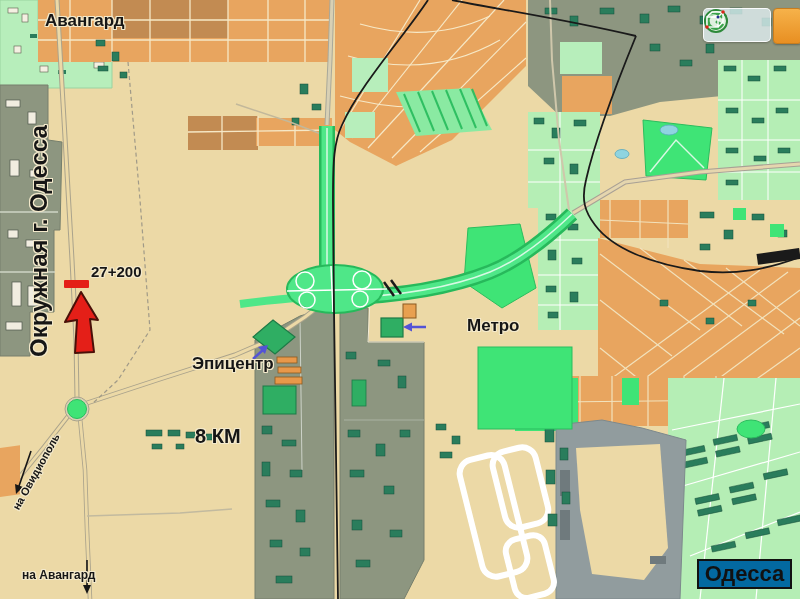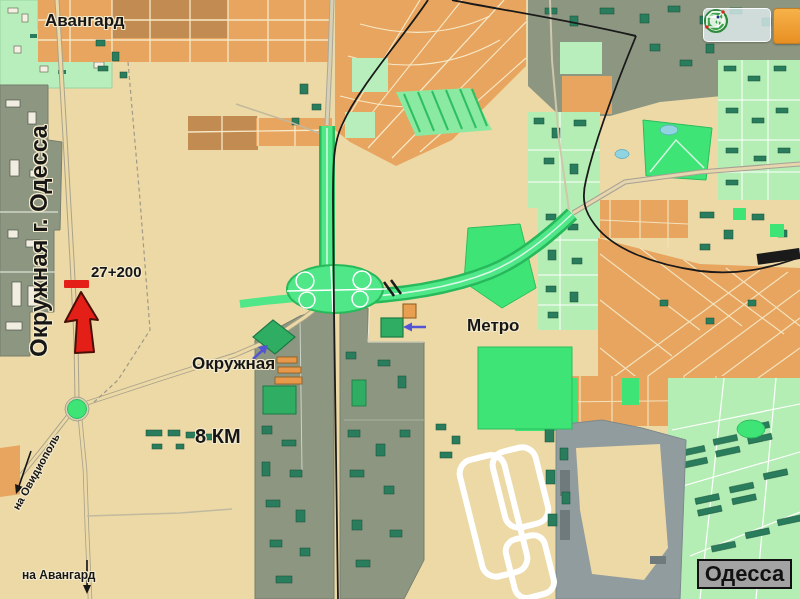--- a/index.html
+++ b/index.html
@@ -11,21 +11,21 @@
       1px 1px 0 #f3e9cb,-1px -1px 0 #f3e9cb,1px -1px 0 #f3e9cb,-1px 1px 0 #f3e9cb;}
   .lbl-avangard{left:45px;top:11px;font-size:17px;}
   .lbl-ring{left:25px;top:357px;font-size:24px;letter-spacing:0px;
     transform-origin:0 0;transform:rotate(-90deg);}
   .lbl-km{left:91px;top:263px;font-size:15px;}
   .lbl-epicentr{left:192px;top:354px;font-size:17px;}
   .lbl-metro{left:427px;top:316px;font-size:17px;margin-left:40px;}
   .lbl-km7{left:195px;top:425px;font-size:20px;}
   .lbl-ovid{left:10px;top:506px;font-size:11px;transform-origin:0 0;transform:rotate(-61deg);}
   .lbl-ilyich{left:22px;top:568px;font-size:12px;}
-  .citybox{position:absolute;left:697px;top:559px;width:95px;height:30px;background:#a3a3a3;
+  .citybox{position:absolute;left:697px;top:559px;width:95px;height:30px;background:#0369a1;
     border:2px solid #111;box-sizing:border-box;display:flex;align-items:center;justify-content:center;
     font-weight:bold;font-size:22px;color:#111;}
   .toolbar{position:absolute;left:703px;top:8px;display:flex;align-items:flex-start;}
   .tb-panel{display:flex;align-items:center;gap:4px;background:rgba(226,239,244,.78);
     border:1px solid rgba(255,255,255,.9);border-radius:5px;padding:3px 5px;height:34px;box-sizing:border-box;
     box-shadow:0 1px 2px rgba(0,0,0,.25);}
   .tb-btn{width:26px;height:26px;display:flex;align-items:center;justify-content:center;cursor:pointer;}
   .tb-cube{width:27px;height:34px;margin-left:2px;border-radius:4px;
     background:linear-gradient(180deg,#f6b24a,#e88f22);border:1px solid #c87d1e;
     display:flex;align-items:center;justify-content:center;box-shadow:0 1px 2px rgba(0,0,0,.3);cursor:pointer;}
@@ -435,21 +435,21 @@
     <line x1="31" y1="451" x2="18" y2="489" stroke-width="1.6"></line>
     <polygon points="16,494 15,484 23,487" stroke="none"></polygon>
     <line x1="87" y1="560" x2="87" y2="589" stroke-width="1.6"></line>
     <polygon points="87,594 83,585 91,585" stroke="none"></polygon>
   </g>
 </svg>
 
   <div class="maplabel lbl-avangard">Авангард</div>
   <div class="maplabel lbl-ring">Окружная г. Одесса</div>
   <div class="maplabel lbl-km">27+200</div>
-  <div class="maplabel lbl-epicentr">Окружная</div>
+  <div class="maplabel lbl-epicentr">Эпицентр</div>
   <div class="maplabel lbl-metro">Метро</div>
   <div class="maplabel lbl-km7">8 КМ</div>
   <div class="maplabel lbl-ovid">на Овидиополь</div>
   <div class="maplabel lbl-ilyich">на Авангард</div>
 
   <div class="citybox">Одесса</div>
 
   <div class="toolbar">
     <div class="tb-panel">
       <div class="tb-btn">

